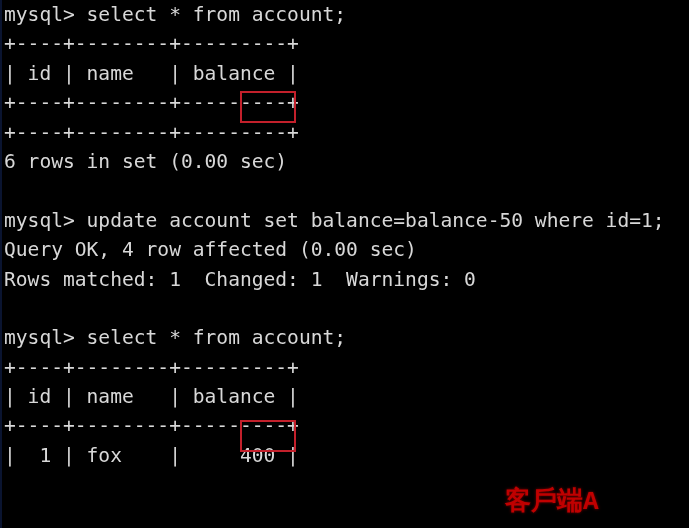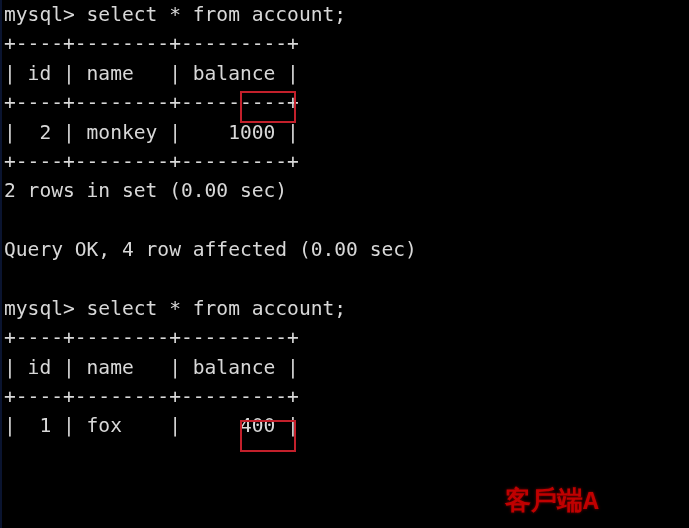--- a/index.html
+++ b/index.html
@@ -83,25 +83,26 @@
 </head>
 <body>
 
 <div id="terminal">
 
   <div class="screen">
     <span class="line">mysql&gt; select * from account;</span>
     <span class="line">+----+--------+---------+</span>
     <span class="line">| id | name   | balance |</span>
     <span class="line">+----+--------+---------+</span>
-    <span class="line">|  2 | monkey |    1000 |</span>
     <span class="line">+----+--------+---------+</span>
-    <span class="line">2 rows in set (0.00 sec)</span>
+    <span class="line">6 rows in set (0.00 sec)</span>
     <span class="line blank"></span>
+    <span class="line">mysql&gt; update account set balance=balance-50 where id=1;</span>
     <span class="line">Query OK, 4 row affected (0.00 sec)</span>
+    <span class="line">Rows matched: 1  Changed: 1  Warnings: 0</span>
     <span class="line blank"></span>
     <span class="line">mysql&gt; select * from account;</span>
     <span class="line">+----+--------+---------+</span>
     <span class="line">| id | name   | balance |</span>
     <span class="line">+----+--------+---------+</span>
     <span class="line">|  1 | fox    |     400 |</span>
 
   </div>
 
   <div class="highlight-box" id="hl-500"></div>

